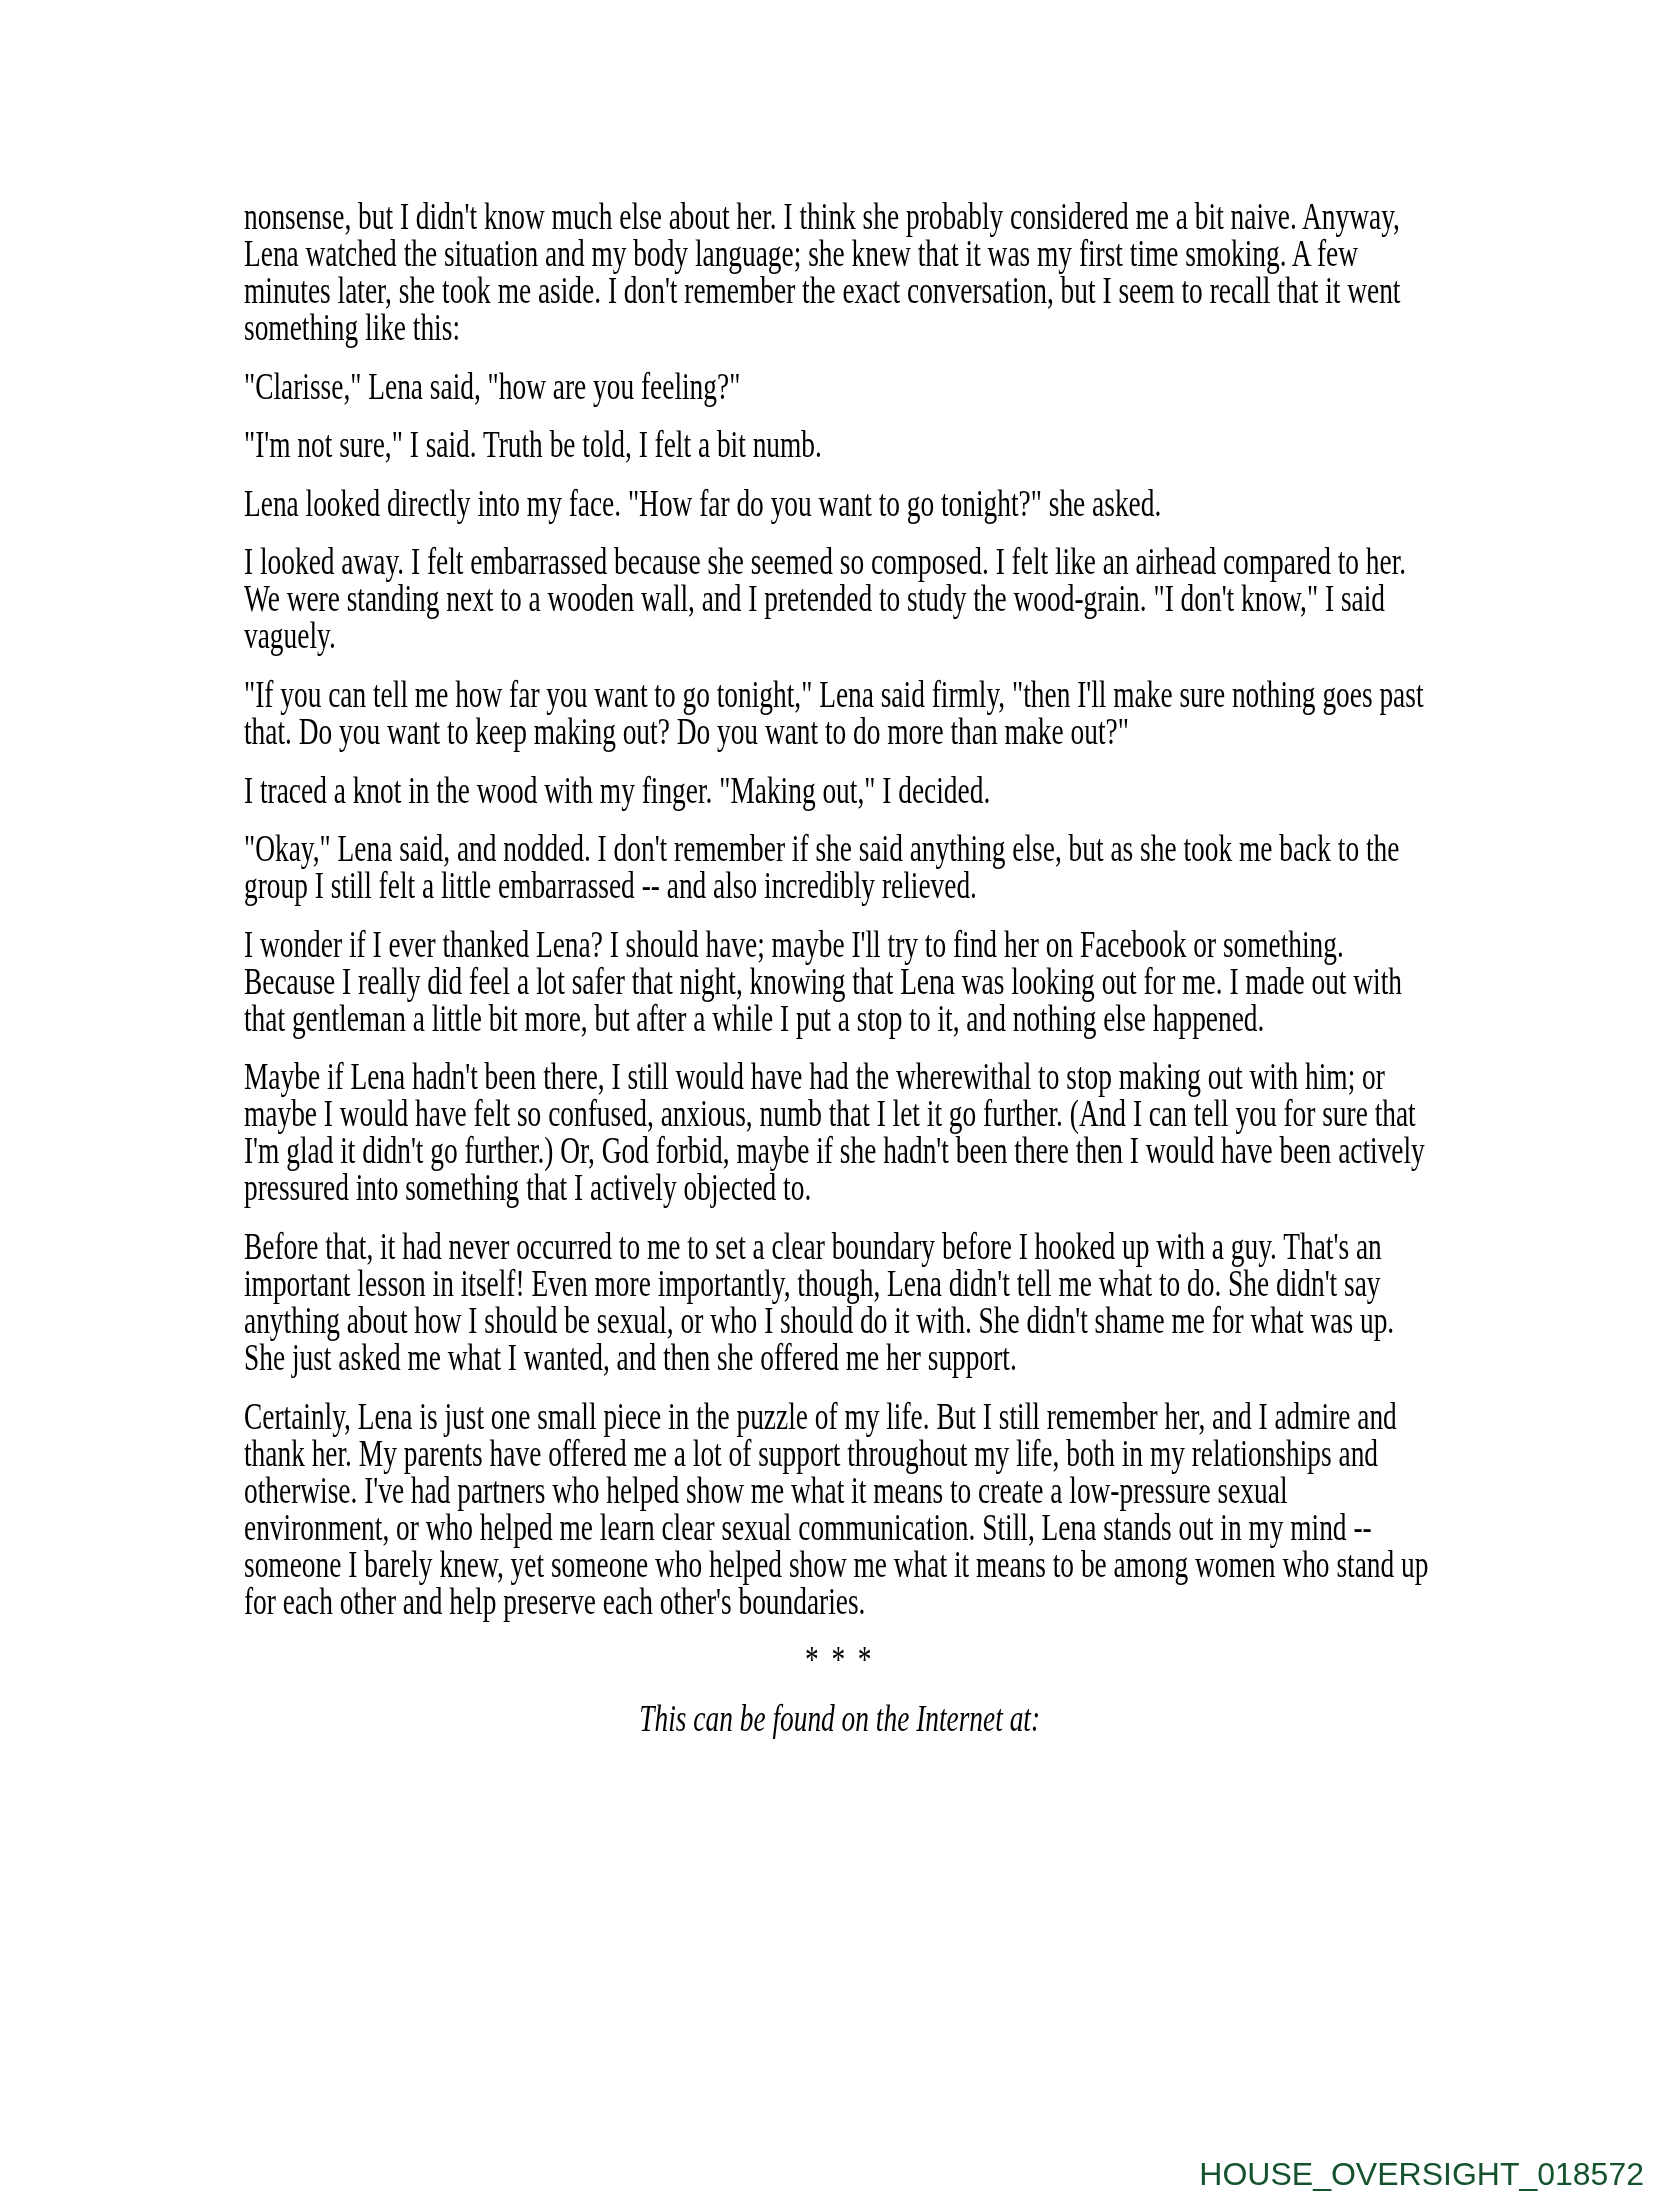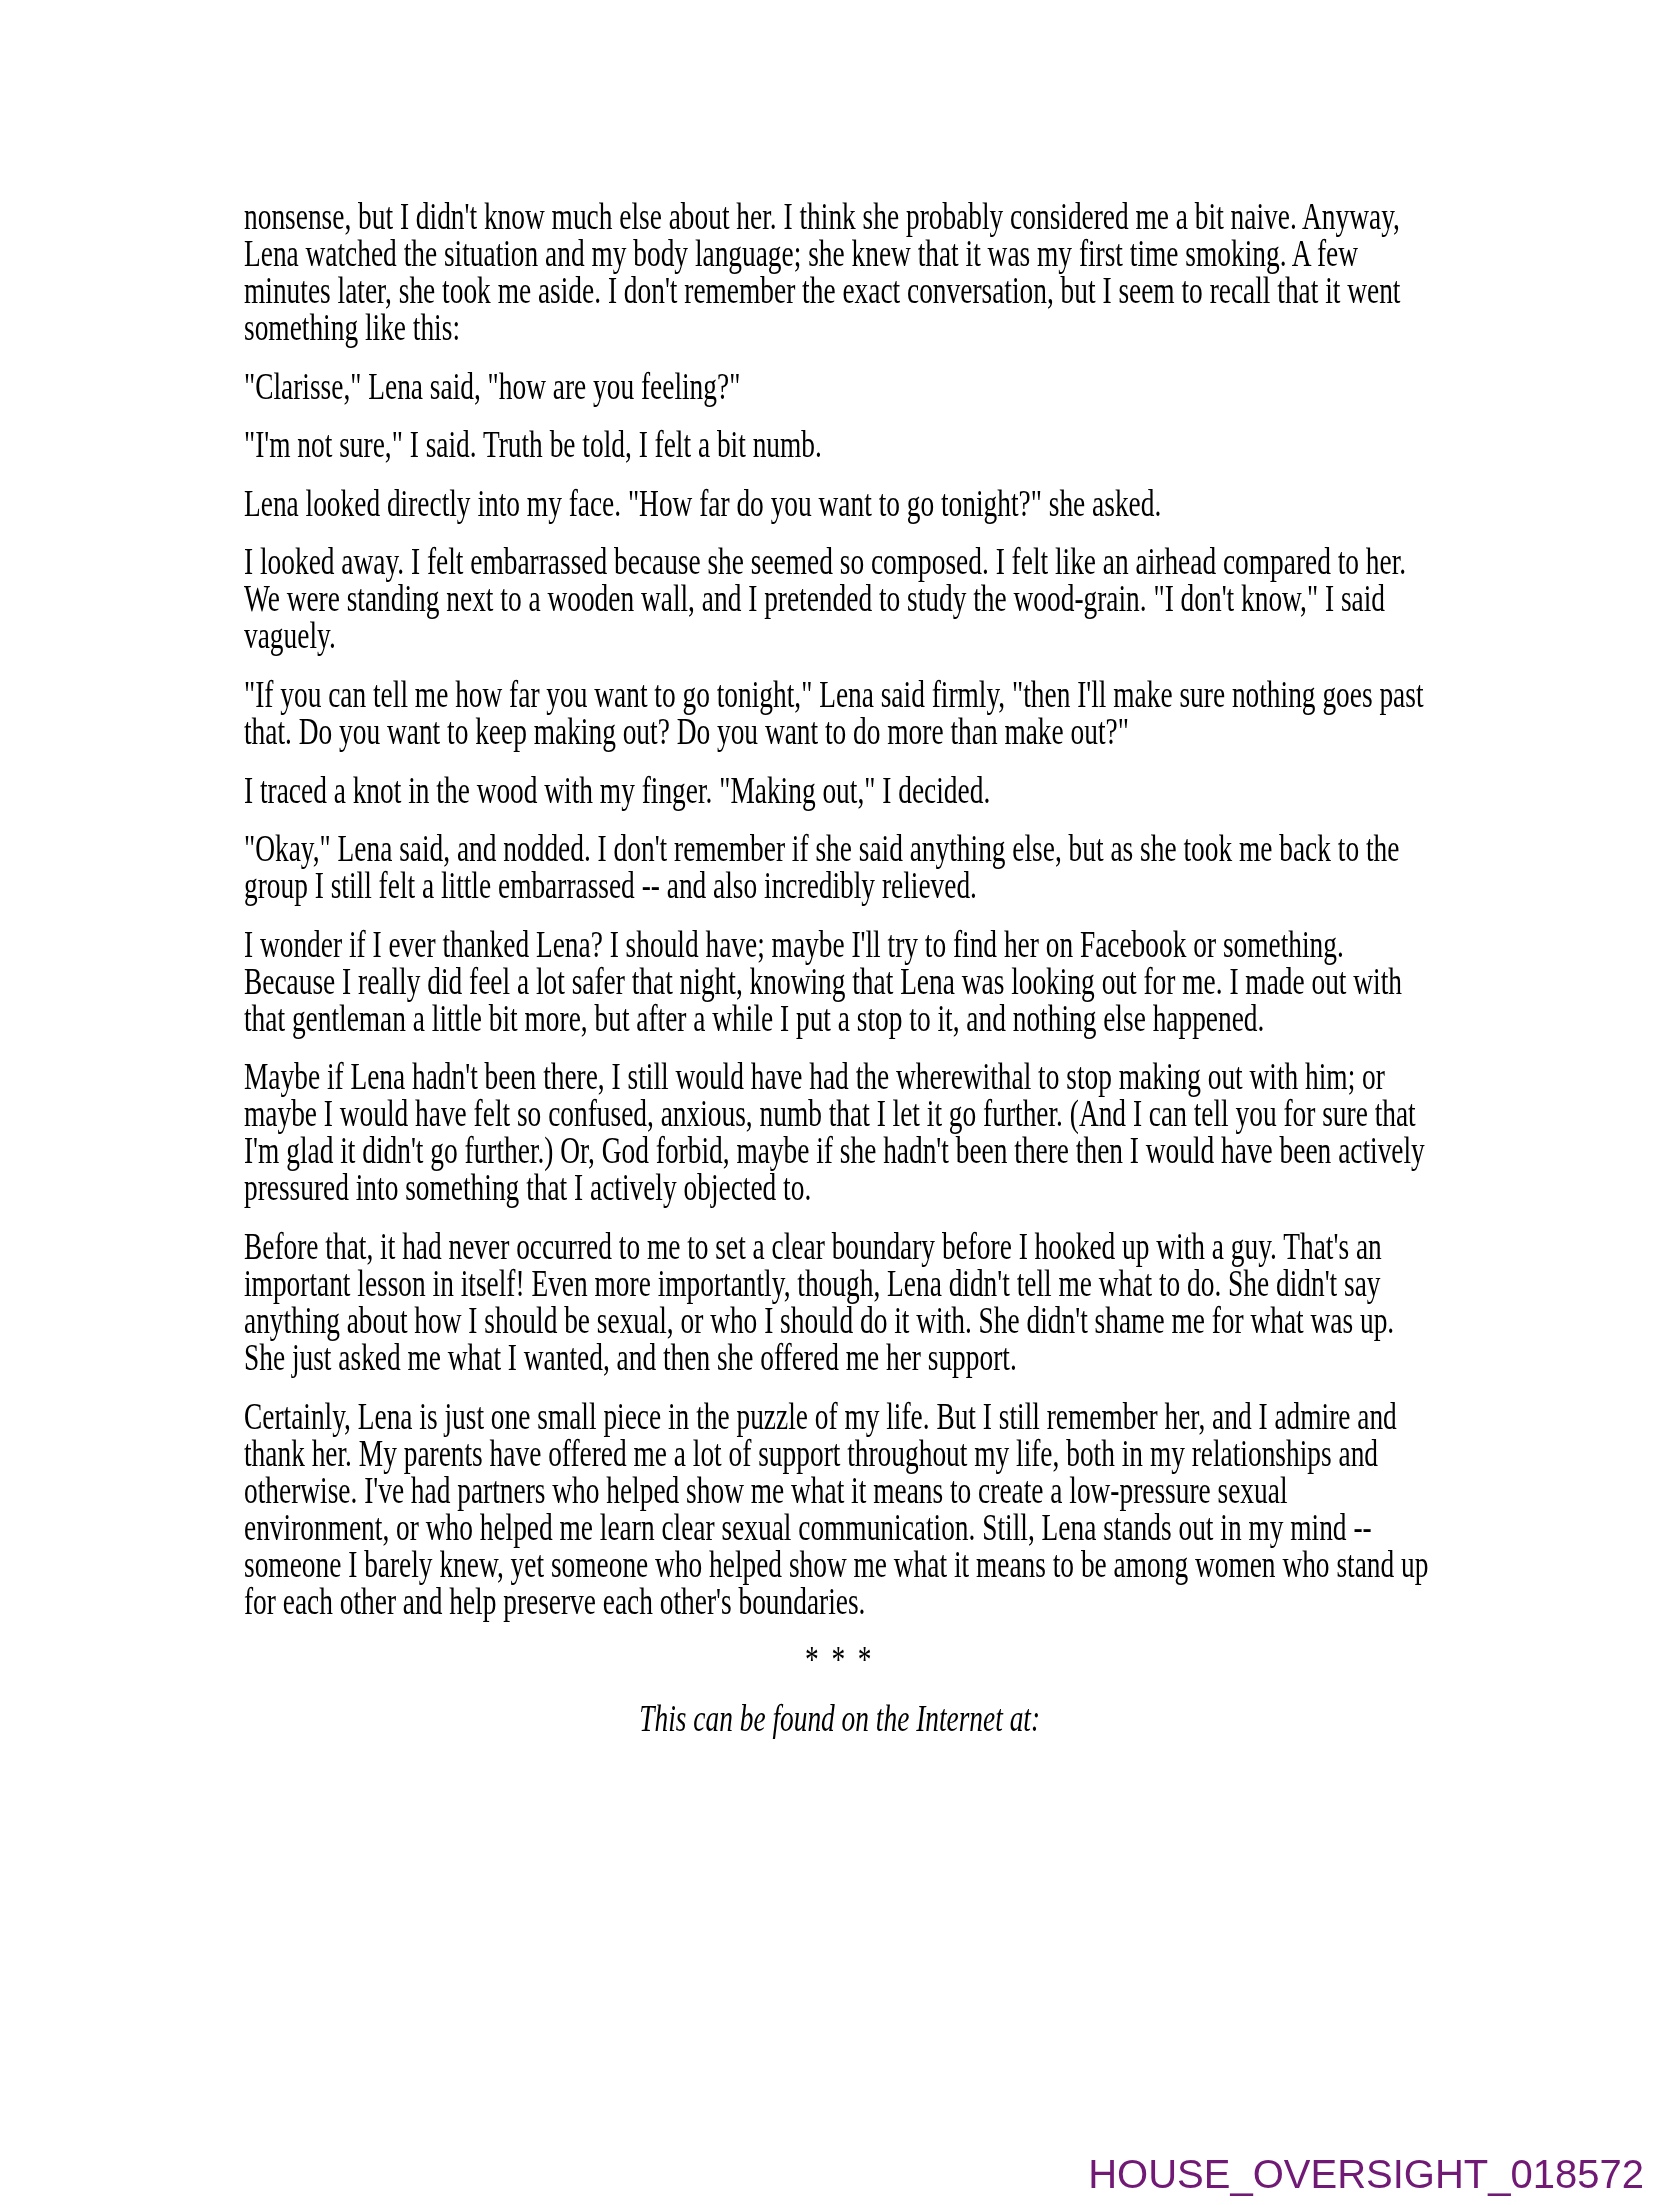--- a/index.html
+++ b/index.html
@@ -38,23 +38,23 @@
   }
   p.footnote {
     text-align: center;
     font-style: italic;
   }
   .bates {
     position: absolute;
     top: 2156px;
     right: 25px;
     font-family: "Liberation Sans", sans-serif;
-    font-size: 40px;
+    font-size: 32px;
     line-height: 37px;
-    color: #701a75;
+    color: #14532d;
     white-space: nowrap;
   }
 </style>
 </head>
 <body>
 
 <div class="page">
 
   <div class="body-text">
     <p>nonsense, but I didn't know much else about her. I think she probably considered me a bit naive. Anyway, Lena watched the situation and my body language; she knew that it was my first time smoking. A few minutes later, she took me aside. I don't remember the exact conversation, but I seem to recall that it went something like this:</p>

